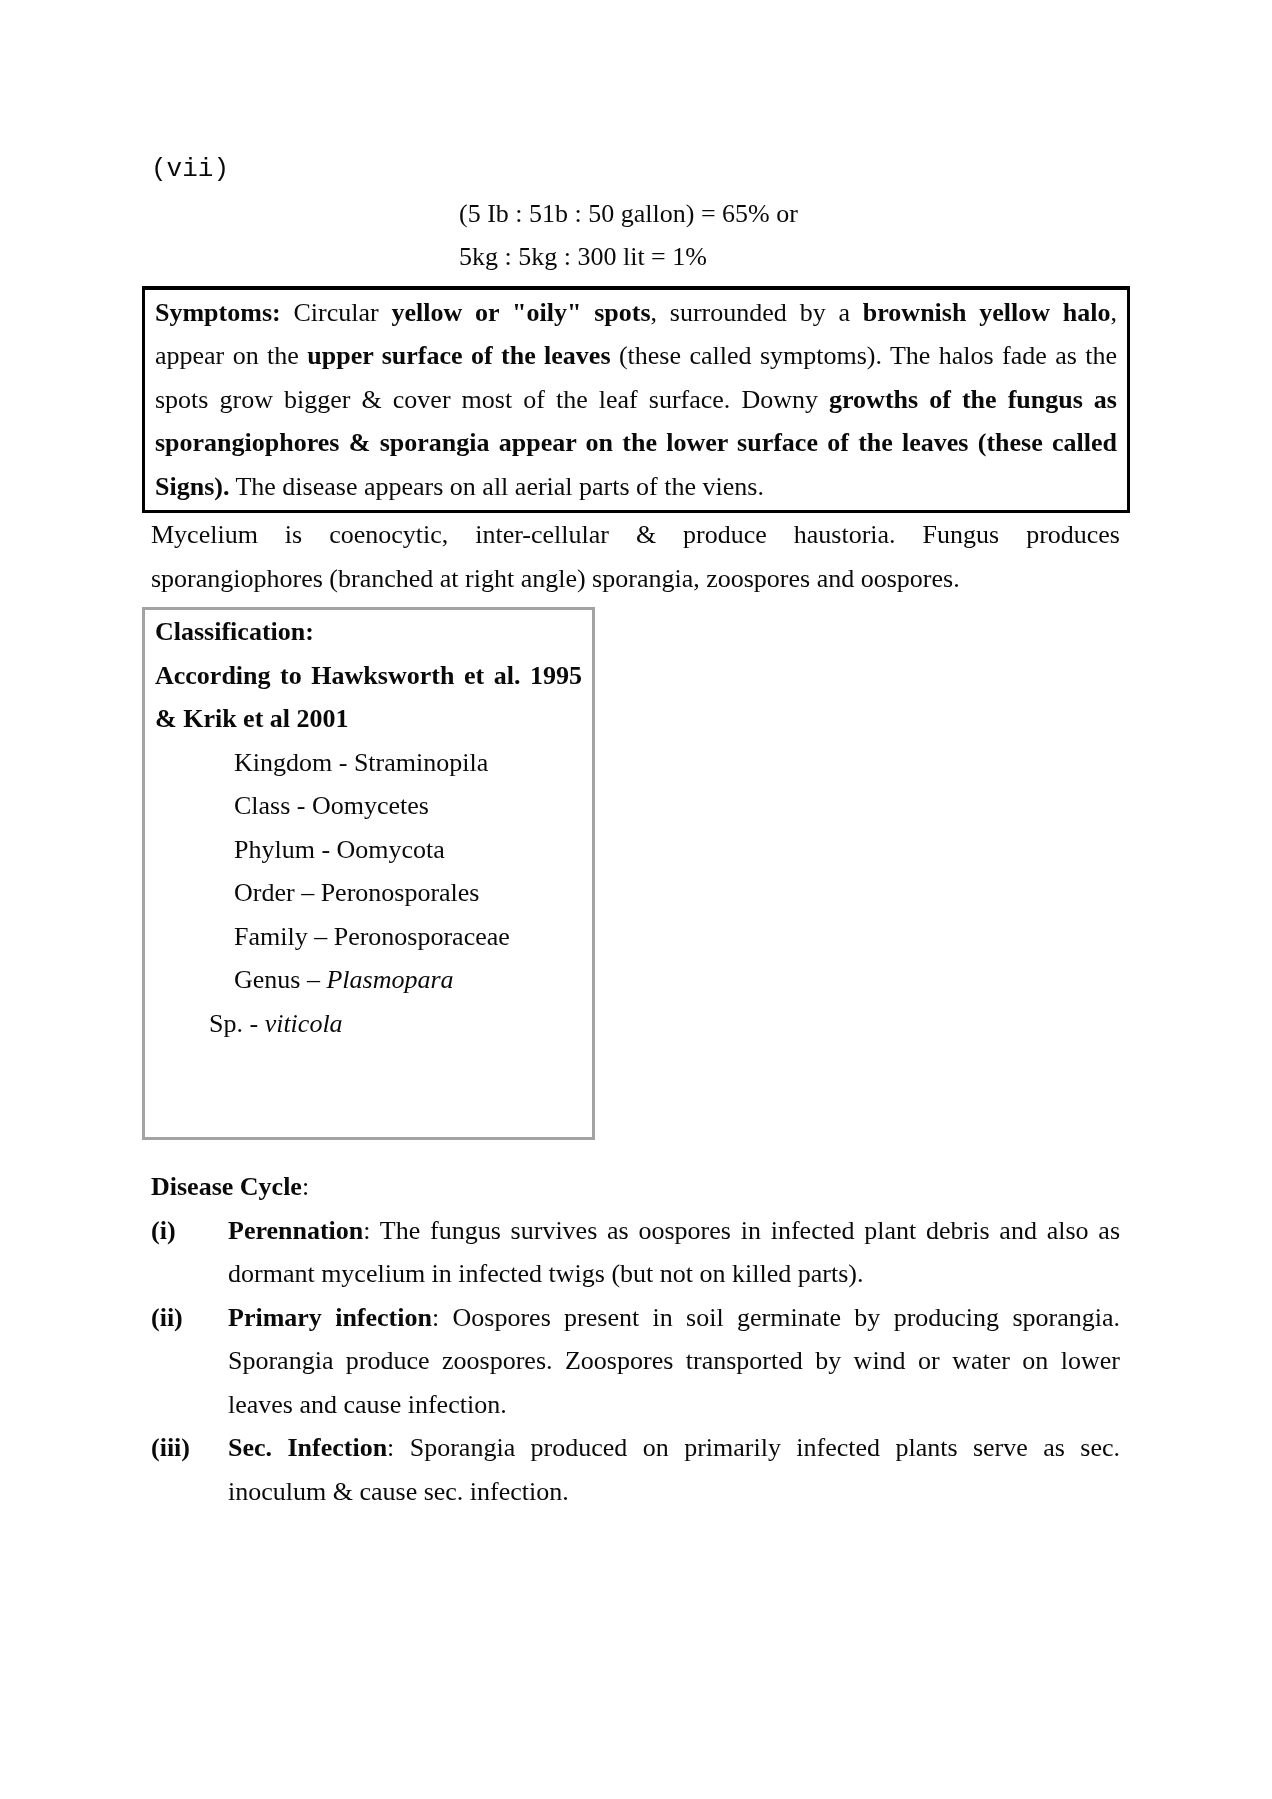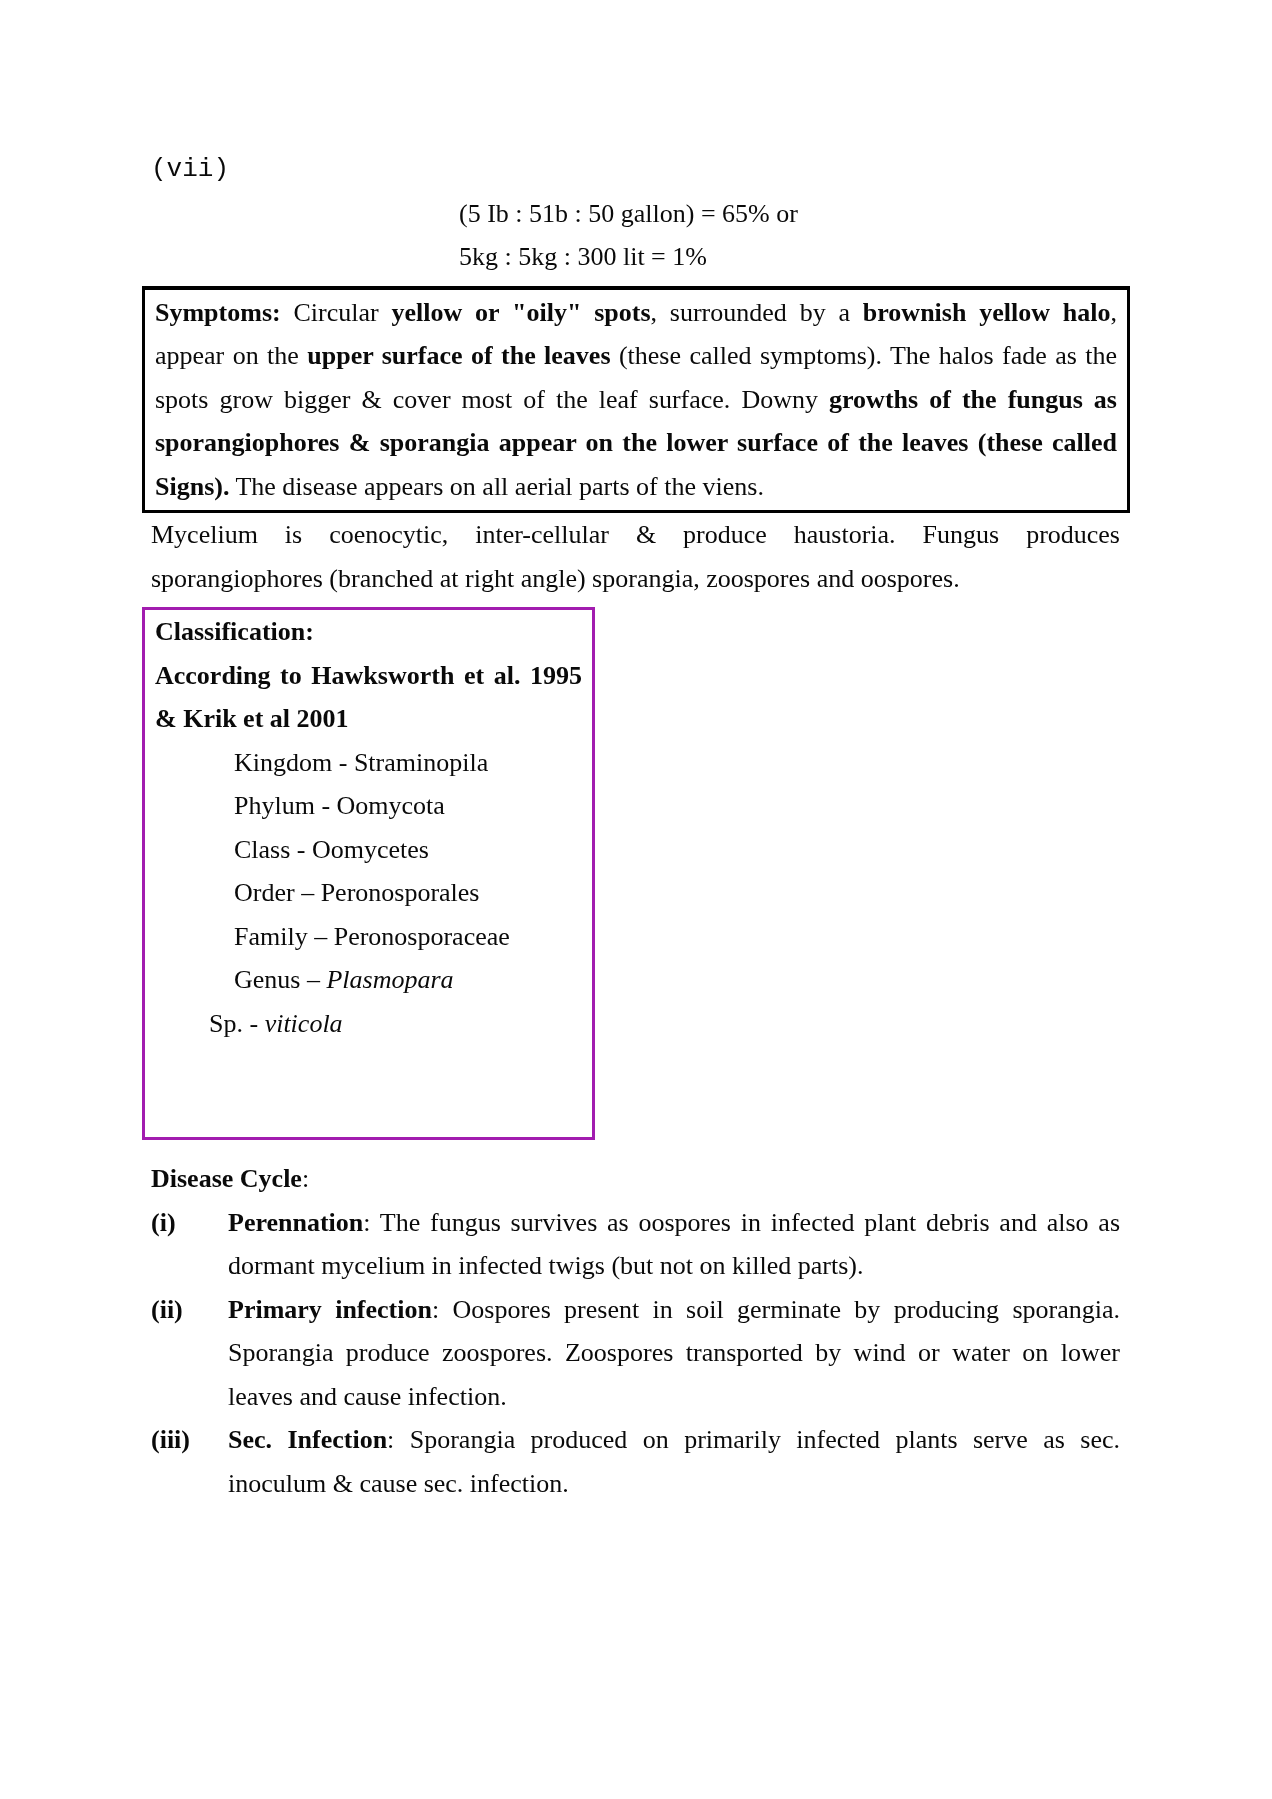--- a/index.html
+++ b/index.html
@@ -37,29 +37,29 @@
     text-align: justify;
   }
 
   .causal-heading { margin-top: 130px; }
   .causal-body { text-align: justify; }
 
   .class-box {
     margin-top: 7px;
     margin-left: -9px;
     width: 453px;
-    border: 3px solid #a21caf;
+    border: 3px solid #a3a3a3;
     padding: 0 10px 92px 10px;
   }
   .class-box .box-title { font-weight: bold; }
   .class-box .intro { text-align: justify; font-weight: bold; }
   .tax-entry { padding-left: 79px; }
   .tax-entry.sp { padding-left: 54px; }
 
-  .dc-heading { margin-top: 17px; }
+  .dc-heading { margin-top: 25px; }
   .dc-item { display: flex; }
   .dc-marker { flex: 0 0 77px; font-weight: bold; }
   .dc-text { flex: 1; text-align: justify; }
 </style>
 </head>
 <body>
 
 <div class="content">
 
   <div class="vii-line">
@@ -71,22 +71,22 @@
   <div class="symptoms-box">
     <p><span class="b">Symptoms: </span><span>Circular </span><span class="b">yellow or "oily" spots</span><span>, surrounded by a </span><span class="b">brownish yellow halo</span><span>, appear on the </span><span class="b">upper surface of the leaves</span><span> (these called symptoms). The halos fade as the spots grow bigger &amp; cover most of the leaf surface. Downy </span><span class="b">growths of the fungus as sporangiophores &amp; sporangia appear on the lower surface of the leaves (these called Signs).</span><span> The disease appears on all aerial parts of the viens.</span></p>
   </div>
 
   <p class="causal-body">Mycelium is coenocytic, inter-cellular &amp; produce haustoria. Fungus produces sporangiophores (branched at right angle) sporangia, zoospores and oospores.</p>
 
   <div class="class-box">
     <p class="box-title">Classification:</p>
     <p class="intro">According to Hawksworth et al. 1995 &amp; Krik et al 2001</p>
     <p class="tax-entry"><span>Kingdom - Straminopila</span></p>
+    <p class="tax-entry"><span>Class - Oomycetes</span></p>
     <p class="tax-entry"><span>Phylum - Oomycota</span></p>
-    <p class="tax-entry"><span>Class - Oomycetes</span></p>
     <p class="tax-entry"><span>Order – Peronosporales</span></p>
     <p class="tax-entry"><span>Family – Peronosporaceae</span></p>
     <p class="tax-entry"><span>Genus – </span><span class="i">Plasmopara</span></p>
     <p class="tax-entry sp"><span>Sp. - </span><span class="i">viticola</span></p>
   </div>
 
   <p class="dc-heading"><span class="b">Disease Cycle</span><span>:</span></p>
 
   <div class="dc-item">
     <span class="dc-marker">(i)</span>

